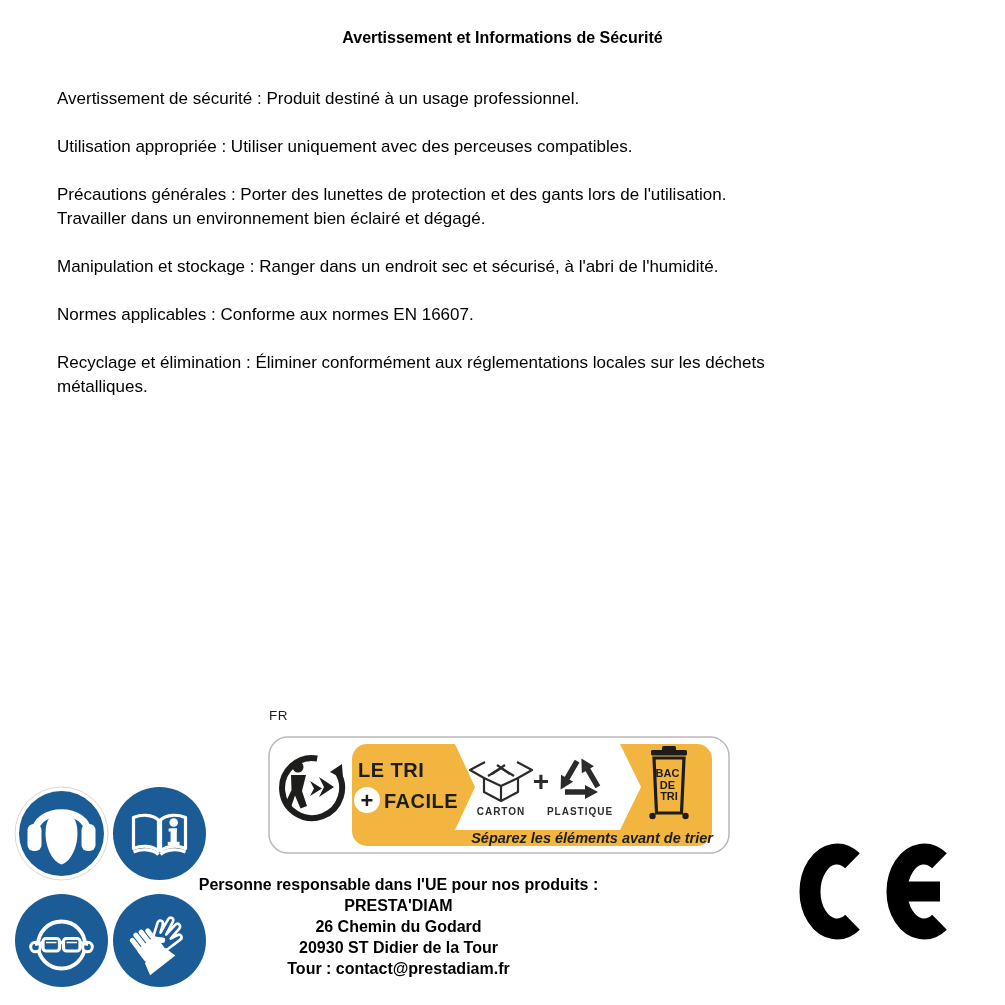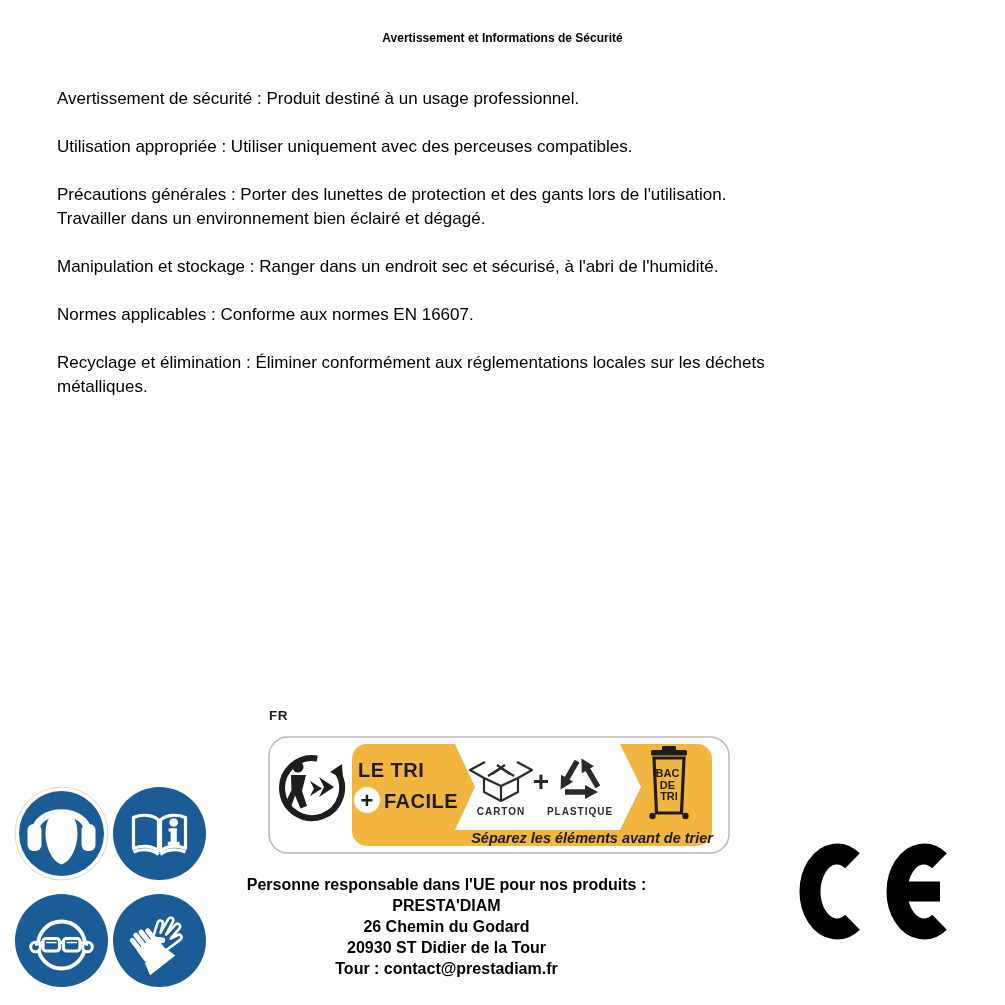--- a/index.html
+++ b/index.html
@@ -1,27 +1,27 @@
 <!DOCTYPE html>
 <html><head>
 <meta charset="utf-8">
 <style>
   html,body{margin:0;padding:0;background:#fff;}
   .page{position:relative;width:1005px;height:1005px;background:#ffffff;
         font-family:"Liberation Sans", sans-serif;color:#000;overflow:hidden;}
-  .title{padding-top:29px;margin:0;font-size:12px;line-height:18px;font-weight:bold;text-align:center;}
+  .title{padding-top:29px;margin:0;font-size:16px;line-height:18px;font-weight:bold;text-align:center;}
   .content{margin:40px 40px 0 57px;font-size:17px;line-height:24px;white-space:nowrap;}
   .para{margin:0 0 24px 0;}
   .line{height:24px;}
-  .fr-tag{position:absolute;left:269px;top:708px;font-size:13.5px;font-weight:bold;letter-spacing:.5px;color:#1d1d1b;}
+  .fr-tag{position:absolute;left:269px;top:708px;font-size:13.5px;font-weight:normal;letter-spacing:.5px;color:#1d1d1b;}
   .infotri{position:absolute;left:268px;top:736px;}
   .pictos{position:absolute;left:14px;top:786px;display:grid;
           grid-template-columns:95px 95px;grid-column-gap:3px;grid-row-gap:12px;}
   .address{position:absolute;left:0;top:874px;width:797px;text-align:center;
-           font-size:16px;font-weight:bold;line-height:21px;padding-left:48px;}
+           font-size:16px;font-weight:bold;line-height:21px;}
   .ce{position:absolute;left:799px;top:843px;}
 </style>
 </head>
 <body>
 
 <div class="page">
 
   <h1 class="title">Avertissement et Informations de Sécurité</h1>
 
   <div class="content">

